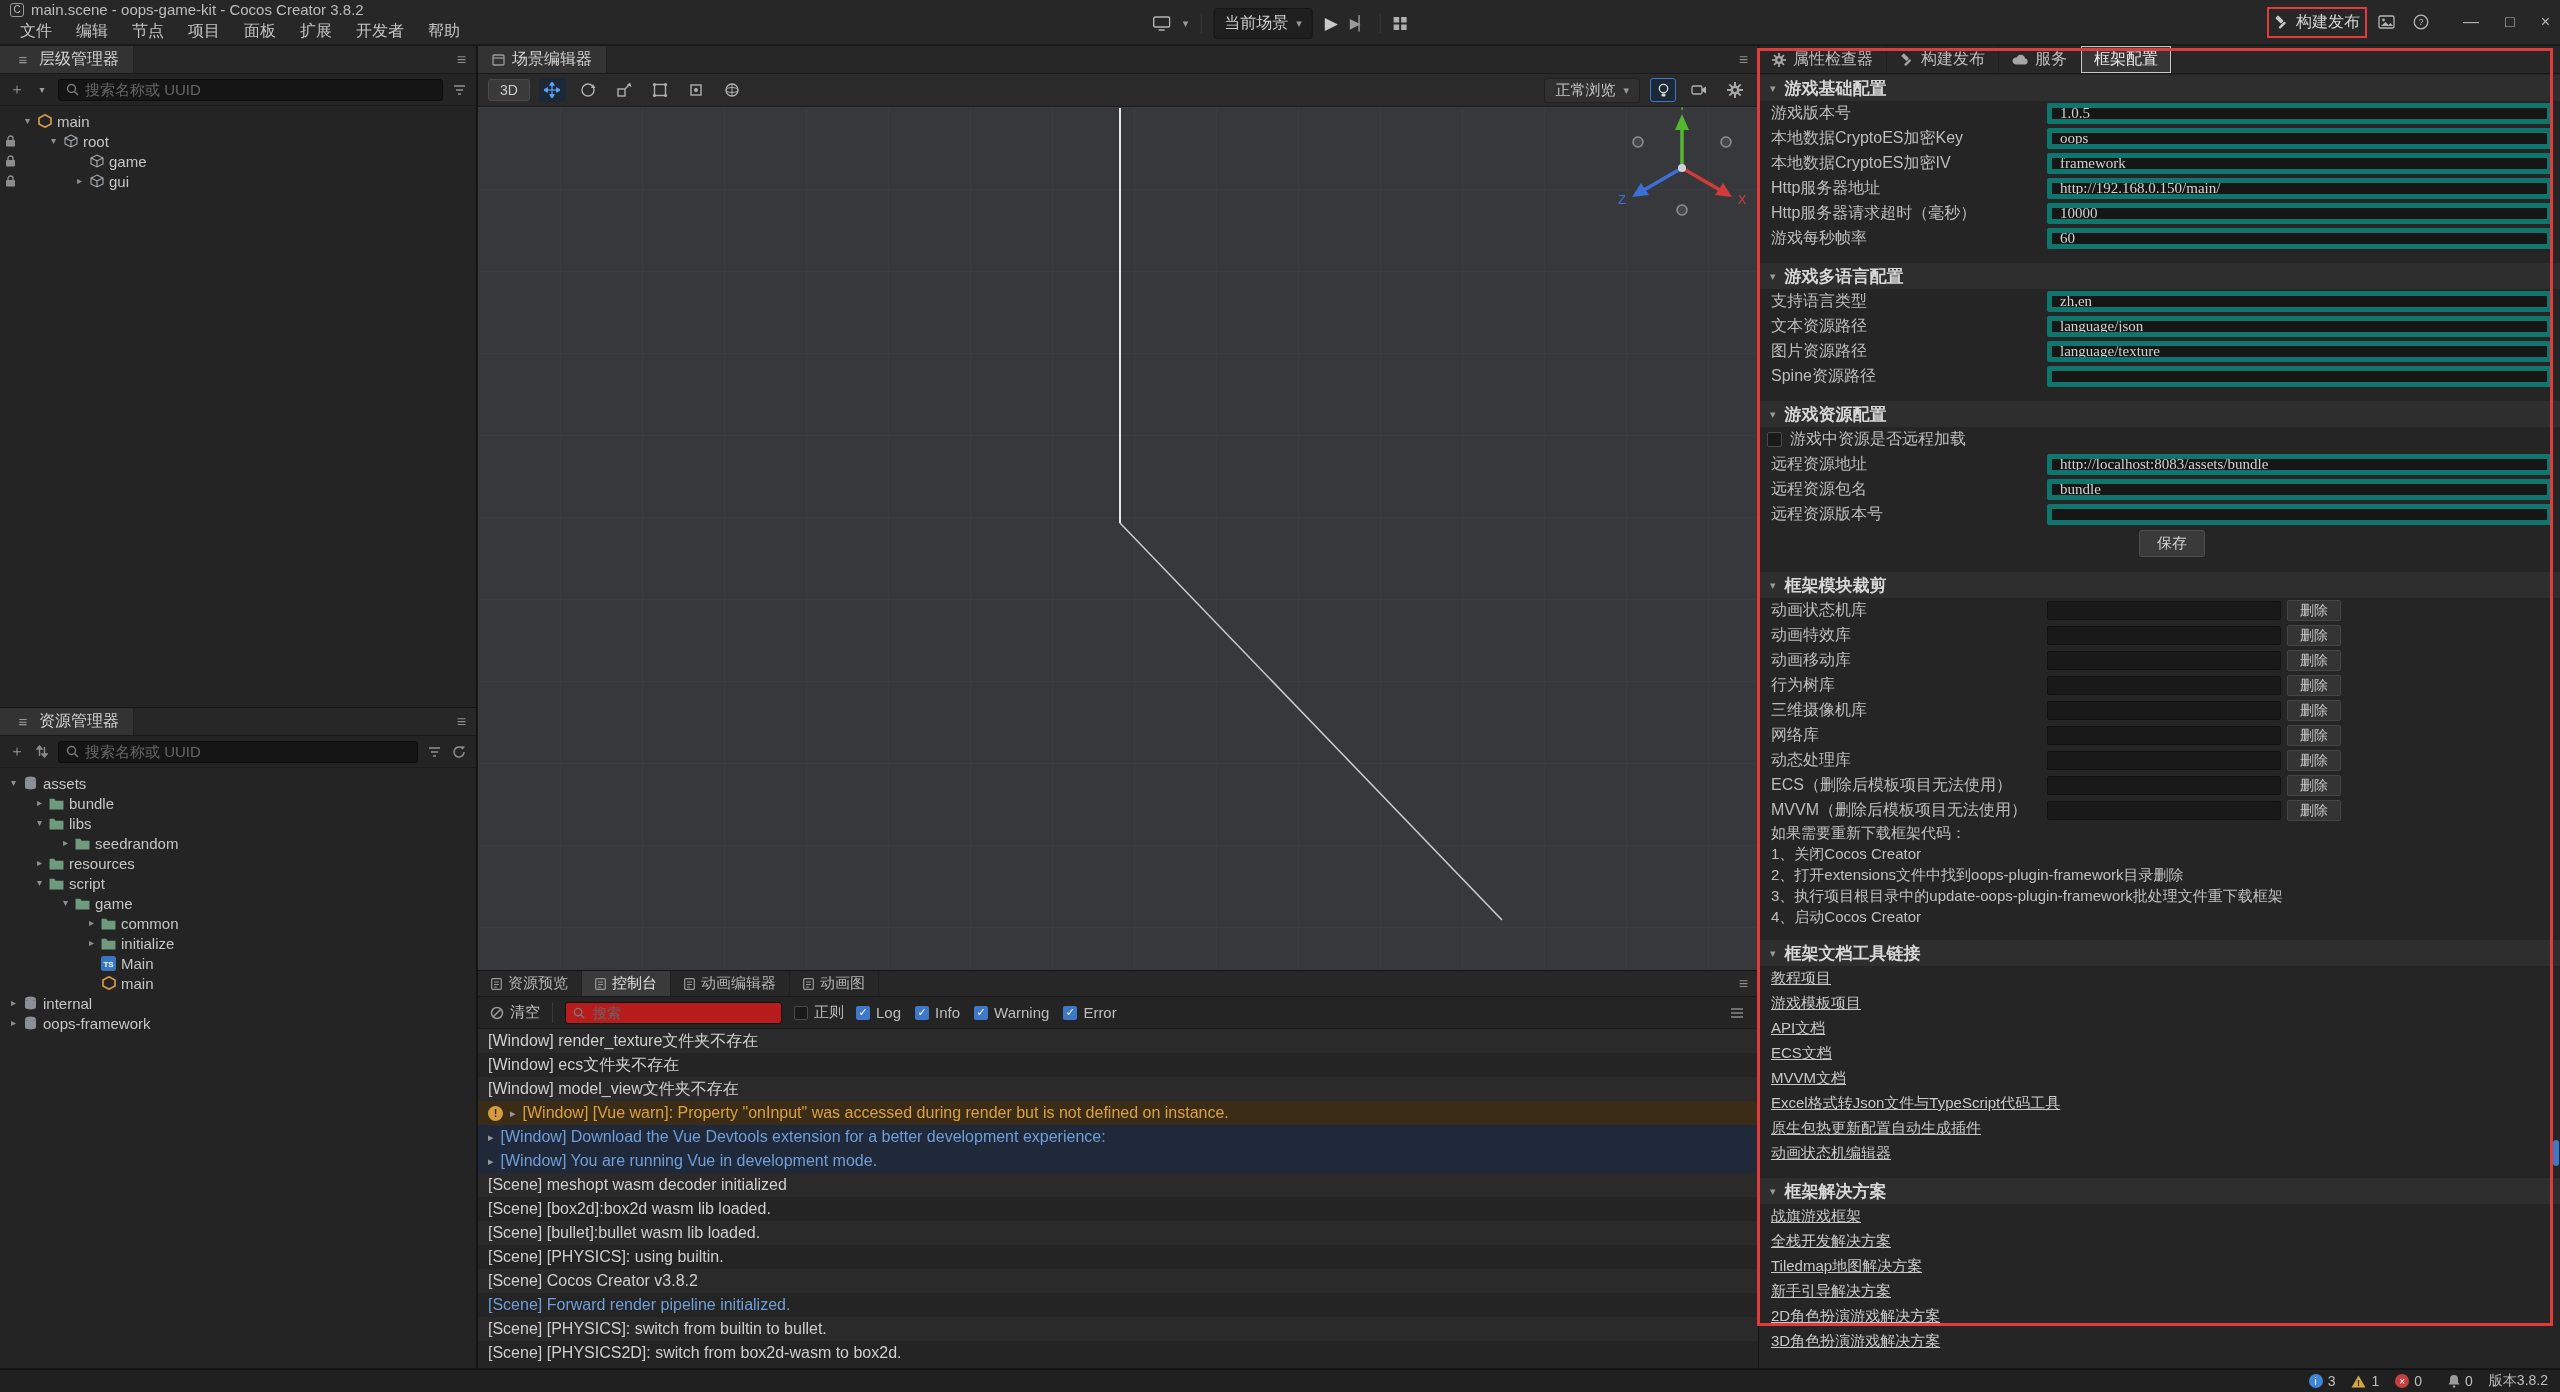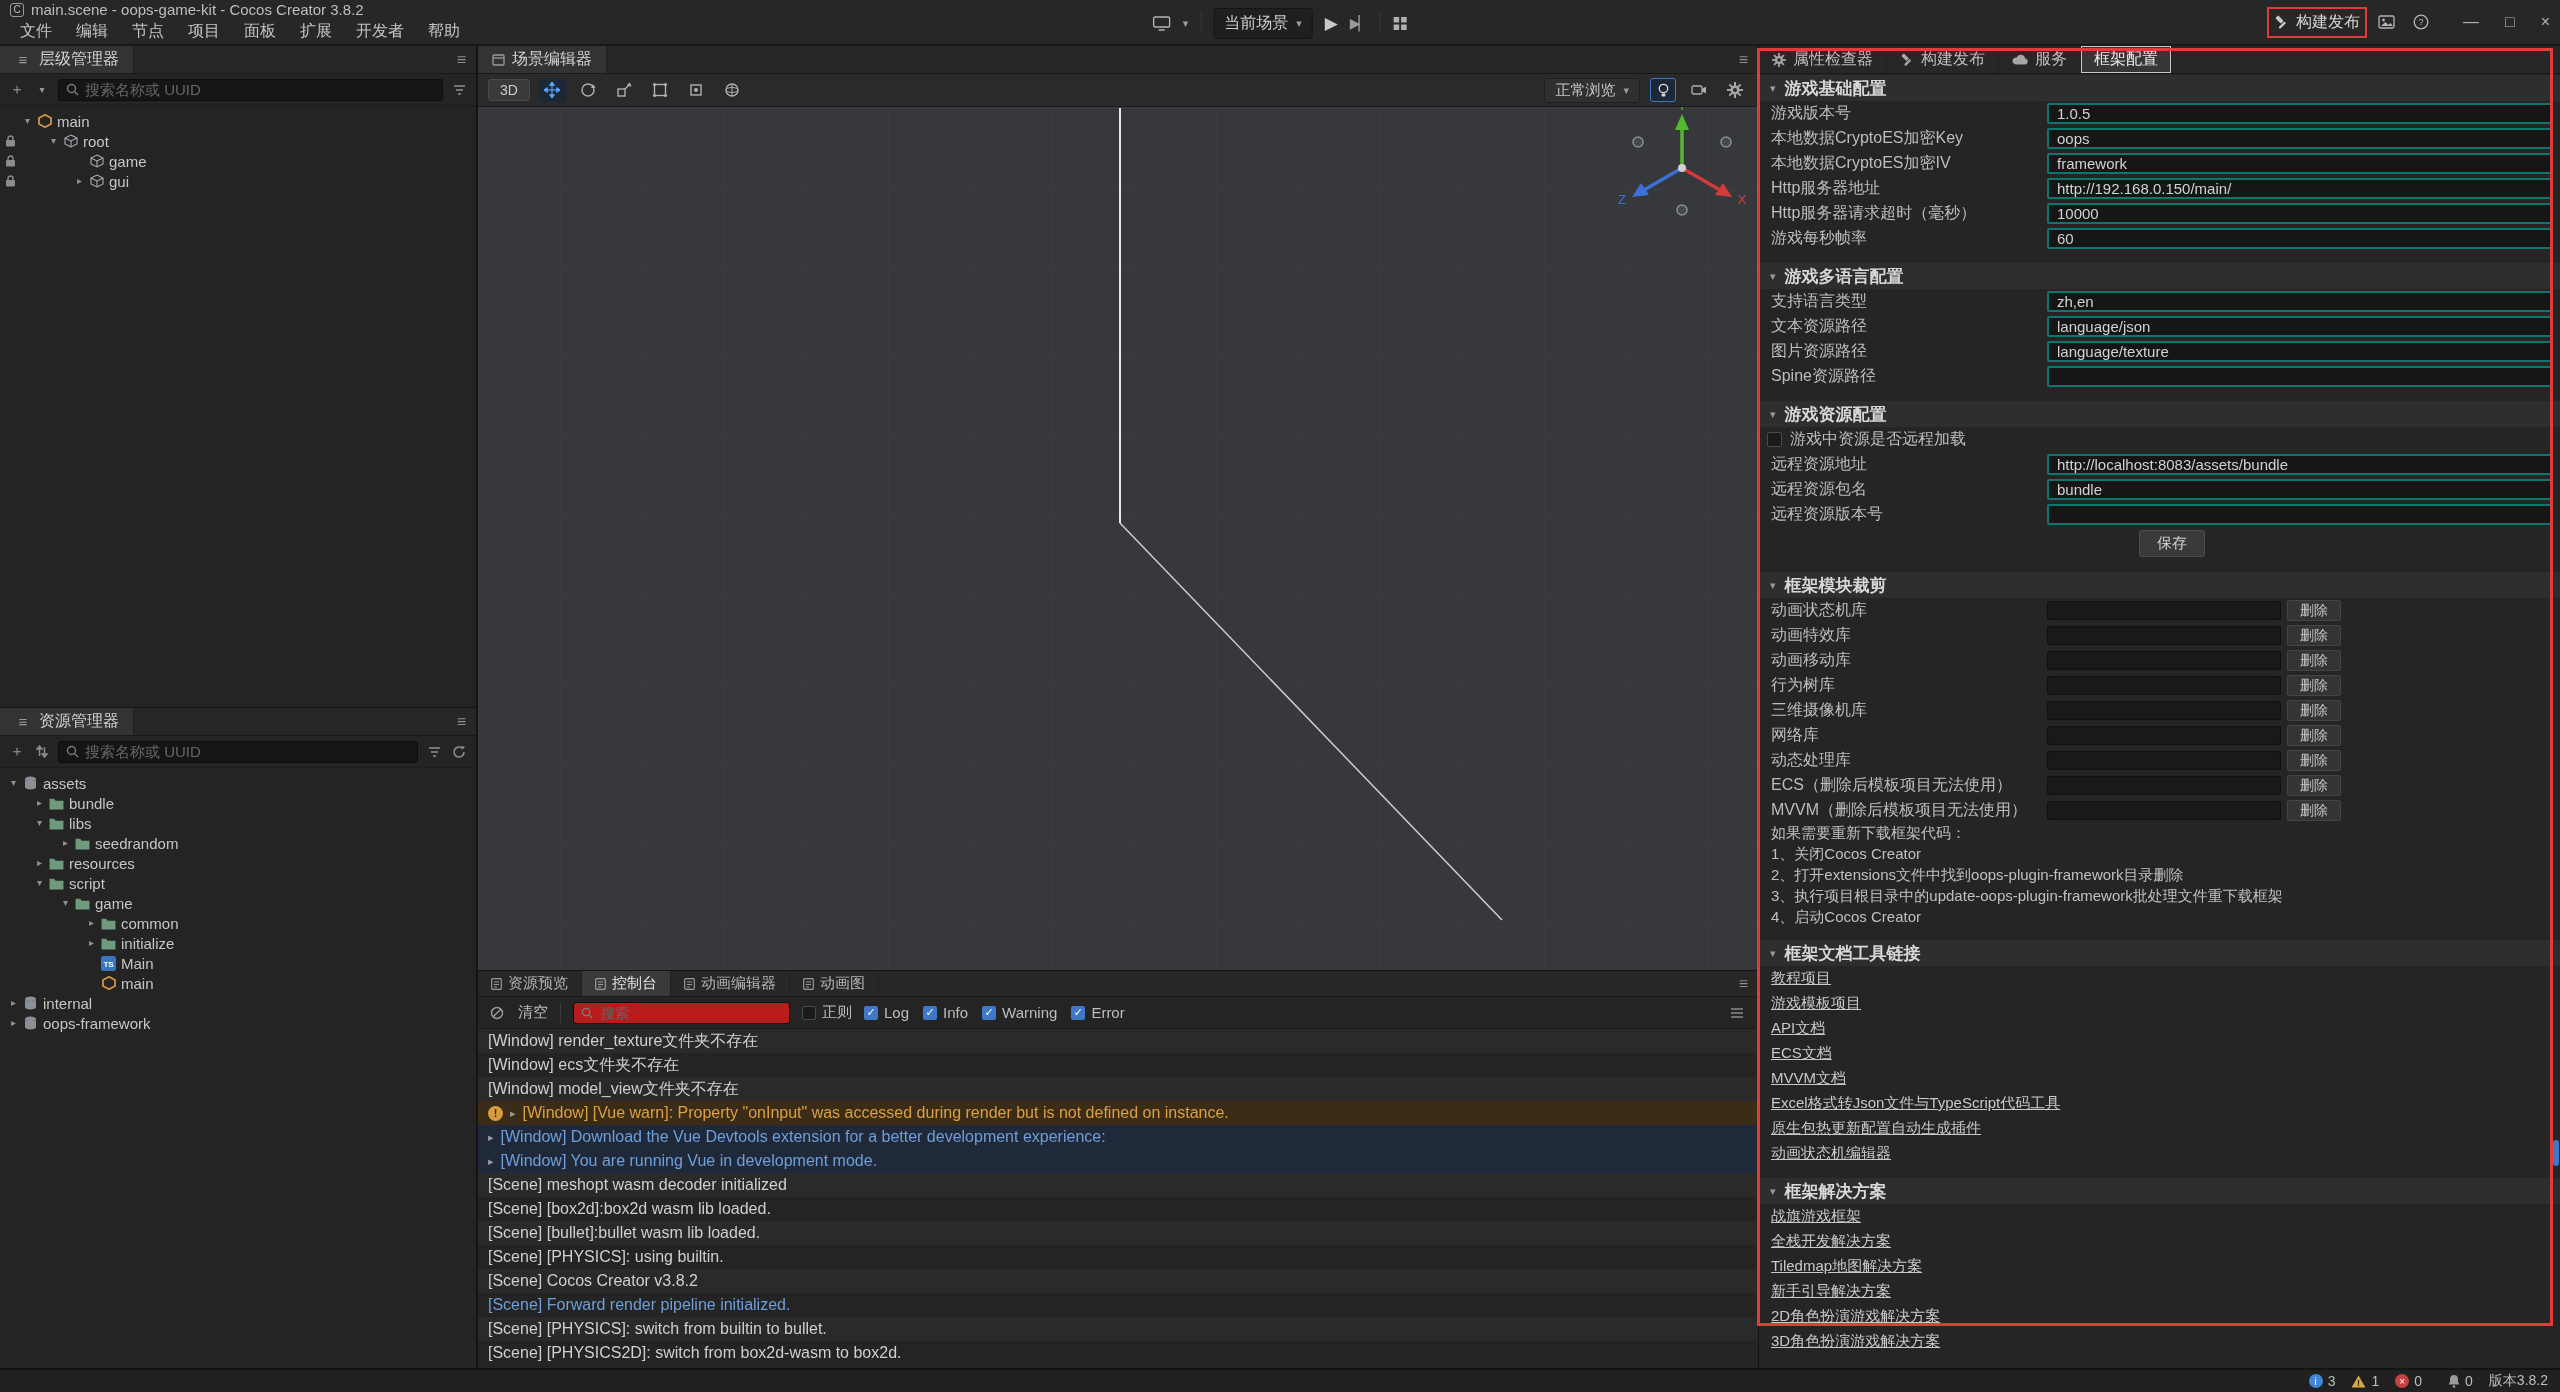--- a/index.html
+++ b/index.html
@@ -55,21 +55,21 @@
 .tool-box.hl{border:1px solid #3f78c9;background:#1c2836;}
 .viewport{position:absolute;left:0;top:61px;right:0;bottom:0;background:#37383b;overflow:hidden;}
 .vp-grid{position:absolute;inset:0;background-image:linear-gradient(#45474b 1px,transparent 1px),linear-gradient(90deg,#45474b 1px,transparent 1px);background-size:82px 82px;opacity:.30;}
 .vp-axes{position:absolute;inset:0;}
 .gizmo{position:absolute;left:1124px;top:-9px;}
 
 #console .tabbar{height:26px;}
 .c-tab{display:flex;align-items:center;gap:6px;padding:12px 13px;font-size:15px;color:#b5b5b5;border-right:1px solid #202020;background:#272727;}
 .c-tab.active{background:#3a3a3a;color:#e2e2e2;}
 .console-toolbar{height:32px;background:#242424;border-bottom:1px solid #1b1b1b;display:flex;align-items:center;gap:12px;padding:0 12px;font-size:15px;color:#bdbdbd;}
-.clear-btn{display:flex;align-items:center;gap:14px;color:#bdbdbd;}
+.clear-btn{display:flex;align-items:center;gap:6px;color:#bdbdbd;}
 .console-search{flex:0 0 180px;height:22px;background:#b91c1c;border:1px solid #0c0c0c;border-radius:3px;display:flex;align-items:center;gap:8px;padding:0 7px;}
 .console-search input{flex:1;min-width:0;background:transparent;border:none;outline:none;color:#c8c8c8;font-size:14px;font-family:inherit;}
 .console-search input::placeholder{color:#666666;}
 .filter-item{display:inline-flex;align-items:center;gap:6px;justify-content:center;}
 .chk{width:14px;height:14px;border-radius:2px;background:#3f78c9;display:inline-flex;align-items:center;justify-content:center;color:#ffffff;font-size:11px;line-height:1;}
 .chk.off{background:#1a1a1a;border:1px solid #4a4a4a;}
 .chk.big{width:15px;height:15px;}
 #log-list{position:absolute;left:0;top:58px;right:0;bottom:0;overflow:hidden;}
 .log-row{height:24px;display:flex;align-items:center;gap:7px;padding:0 10px;font-size:16px;color:#cfcfcf;white-space:nowrap;}
 .log-row:nth-child(odd){background:#2a2a2a;}
@@ -82,21 +82,21 @@
 
 #inspector{background:#252525;}
 .insp-tab{display:flex;align-items:center;gap:7px;padding:0 13px;font-size:16px;color:#bdbdbd;background:#272727;border-right:1px solid #202020;}
 .insp-tab.active{background:#363636;color:#e8e8e8;box-shadow:inset 0 0 0 1px #c9c9c9;}
 #insp-content{position:absolute;left:0;top:28px;right:0;bottom:0;overflow:hidden;padding-bottom:20px;}
 .sec-header{height:26px;margin-top:12px;display:flex;align-items:center;gap:9px;padding:0 11px;background:#2e2e2e;color:#d8d8d8;font-size:17px;font-weight:bold;}
 .sec-header:first-child{margin-top:1px;}
 .sec-chev{font-size:11px;color:#9a9a9a;font-weight:normal;}
 .f-row{height:25px;display:flex;align-items:center;padding:0 8px;}
 .f-label{flex:0 0 280px;font-size:16px;color:#bdbdbd;padding-left:4px;white-space:nowrap;overflow:hidden;}
-.f-input{flex:1;height:21px;margin-right:0;background:#161616;border:2px solid #0f766e;border-radius:2px;display:flex;align-items:center;padding:0 8px;font-size:15px;color:#d2d2d2;white-space:nowrap;overflow:hidden;}
+.f-input{flex:1;height:21px;margin-right:0;background:#161616;border:5px solid #0f766e;border-radius:2px;display:flex;align-items:center;padding:0 8px;font-size:15px;color:#d2d2d2;white-space:nowrap;overflow:hidden;font-family:Liberation Serif, serif;}
 .chk-label{font-size:16px;color:#bdbdbd;padding-left:8px;}
 .btn-row{height:33px;display:flex;align-items:center;}
 .save-btn{margin-left:380px;padding:3px 17px;background:#3a3a3a;border:1px solid #4d4d4d;border-radius:3px;color:#d2d2d2;font-size:15px;}
 .module-row{height:25px;display:flex;align-items:center;padding:0 8px;}
 .m-strip{flex:0 0 234px;height:19px;background:#191919;border:1px solid #101010;border-radius:2px;}
 .m-del{margin-left:6px;height:21px;padding:0 12px;background:#343434;border:1px solid #454545;border-radius:2px;font-size:14px;color:#c6c6c6;display:inline-flex;align-items:center;}
 .note-row{height:21px;display:flex;align-items:center;padding:0 12px;font-size:15px;color:#c0c0c0;white-space:nowrap;}
 .link-row{height:25px;display:flex;align-items:center;padding:0 12px;}
 .doc-link{color:#c9c9c9;font-size:15px;text-decoration:underline;cursor:pointer;white-space:nowrap;}
 .insp-scroll{position:absolute;right:1px;top:1094px;width:6px;height:26px;background:#3f78c9;border-radius:3px;}

